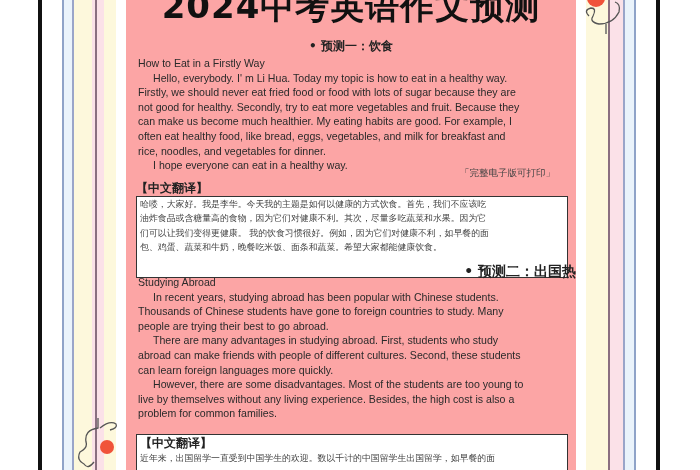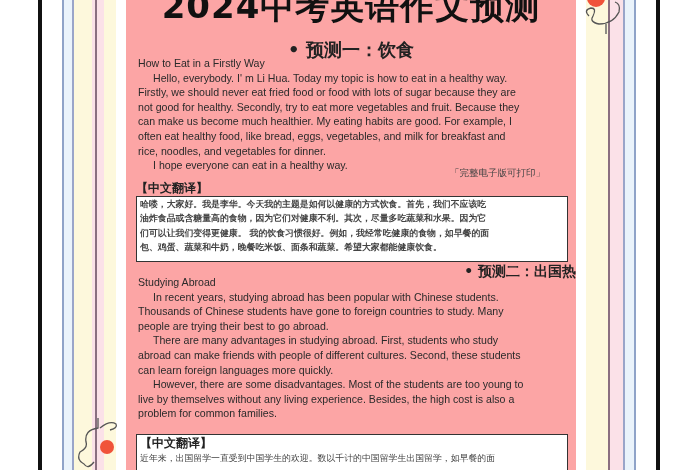--- a/index.html
+++ b/index.html
@@ -16,42 +16,42 @@
   }
   .title {
     position:absolute; left:0; right:0; top:-14px; text-align:center;
     font-size:34px; font-weight:bold; letter-spacing:1px; color:#111; line-height:40px;
     font-family:"DejaVu Sans",sans-serif;
   }
   .section-head {
     position:absolute; left:0; right:0; text-align:center; font-weight:bold; color:#222;
     font-family:"DejaVu Sans",sans-serif;
   }
-  .p1h { top:38px; font-size:18px; }
+  .p1h { top:38px; font-size:12px; }
   .p2h { top:263px; font-size:14px;text-align:right; }
   .body-text {
     position:absolute; left:12px; width:432px; font-size:10.6px; line-height:14.6px; color:#2a2a2a;
   }
   .body-text .ln { white-space:nowrap; display:block; }
   .body-text .ind { padding-left:15px; }
   .print-note {
-    position:absolute; left:324px; top:167px; font-size:9.5px; color:#444;
+    position:absolute; left:334px; top:167px; font-size:9.5px; color:#444;
     font-family:Liberation Mono, monospace; white-space:nowrap;
   }
   .trans-label {
     position:absolute; font-size:12px; font-weight:bold; color:#222;
     font-family:"DejaVu Sans",sans-serif; white-space:nowrap;
   }
   .tl1 { left:10px; top:180px; }
   .trans-box {
     position:absolute; border:1.5px solid #333; background:#fff;
     font-family:"DejaVu Sans",sans-serif; font-size:8.9px; line-height:14.4px; color:#444;
     padding:0 3px; box-sizing:border-box;
   }
-  .tb1 { left:10px; top:196px; width:432px; height:66px;font-weight:bold; }
+  .tb1 { left:10px; top:196px; width:432px; height:82px; }
   .trans-box .ln { white-space:nowrap; display:block; overflow:hidden; }
   .tb2 { left:10px; top:434px; width:432px; height:50px; padding-top:0; }
   .tb2 .trans-label { position:static; display:block; line-height:16px; }
   .doodle { position:absolute; }
 </style>
 </head>
 <body>
 
 <div class="black-bar" style="left:38px;"></div>
 <div class="stripe" style="left:62px;width:12px;background:#eaf3fb;"></div>
@@ -98,21 +98,21 @@
     <span class="ln ind">I hope everyone can eat in a healthy way.</span>
   </div>
 
   <div class="print-note">「完整电子版可打印」</div>
 
   <div class="trans-label tl1">【中文翻译】</div>
 
   <div class="trans-box tb1">
     <span class="ln">哈喽，大家好。我是李华。今天我的主题是如何以健康的方式饮食。首先，我们不应该吃</span>
     <span class="ln">油炸食品或含糖量高的食物，因为它们对健康不利。其次，尽量多吃蔬菜和水果。因为它</span>
-    <span class="ln">们可以让我们变得更健康。 我的饮食习惯很好。例如，我经常吃健康的食物，如早餐的面</span>
+    <span class="ln">们可以让我们变得更健康。 我的饮食习惯很好。例如，因为它们对健康不利，如早餐的面</span>
     <span class="ln">包、鸡蛋、蔬菜和牛奶，晚餐吃米饭、面条和蔬菜。希望大家都能健康饮食。</span>
   </div>
 
   <div class="section-head p2h">• 预测二：出国热</div>
 
   <div class="body-text" style="top:275px;">
     <span class="ln">Studying Abroad</span>
     <span class="ln ind">In recent years, studying abroad has been popular with Chinese students.</span>
     <span class="ln">Thousands of Chinese students have gone to foreign countries to study. Many</span>
     <span class="ln">people are trying their best to go abroad.</span>

